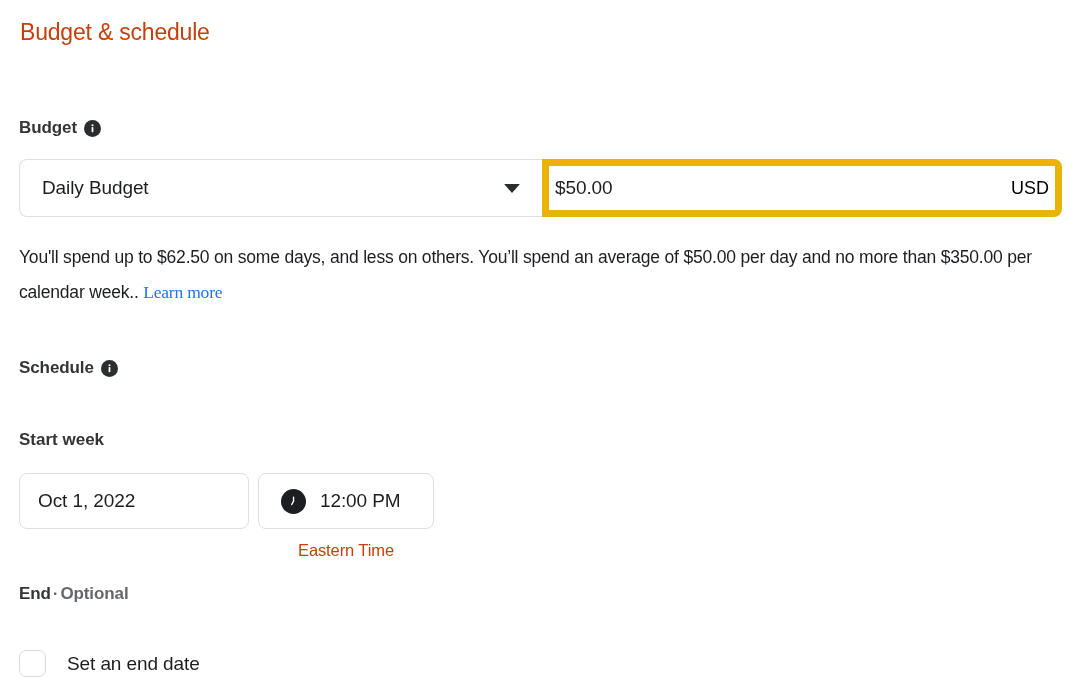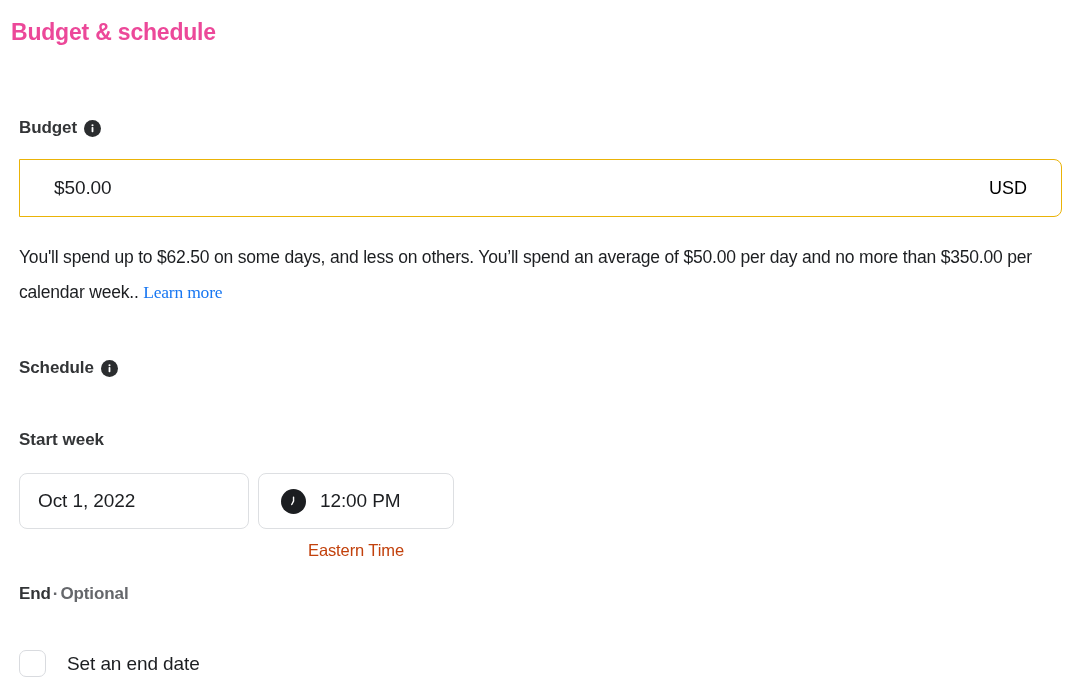--- a/index.html
+++ b/index.html
@@ -21,26 +21,26 @@
   .page {
     position: relative;
     width: 1080px;
     height: 694px;
     padding: 0;
   }
 
   
   .section-title {
     position: absolute;
-    left: 11px;
+    left: 20px;
     top: 19px;
     font-size: 23px;
-    font-weight: bold;
+    font-weight: normal;
     letter-spacing: -0.2px;
-    color: #ec4899;
+    color: #c2410c;
   }
 
   .field-label {
     display: flex;
     align-items: center;
     gap: 7px;
     font-size: 17px;
     font-weight: bold;
     color: #333537;
     letter-spacing: -0.1px;
@@ -99,26 +99,26 @@
     width: 0; height: 0;
     border-left: 8px solid transparent;
     border-right: 8px solid transparent;
     border-top: 9px solid #2b2d2f;
     border-radius: 1px;
     flex: none;
     margin-right: 4px;
   }
   .budget-amount {
     flex: 1 1 auto;
-    border: 1px solid #eab308;
+    border: 7px solid #eab308;
     border-radius: 0 8px 8px 0;
     background: #fff;
     display: flex;
     align-items: center;
-    padding: 0 34px;
+    padding: 0 6px;
     cursor: text;
   }
   .budget-amount .amount {
     flex: 1 1 auto;
     font-size: 19px;
     color: #1c1e21;
     letter-spacing: -0.1px;
   }
   .budget-amount .currency {
     font-size: 18px;
@@ -165,21 +165,21 @@
     color: #1c1e21;
     cursor: pointer;
     letter-spacing: -0.1px;
   }
   .time-block {
     display: flex;
     flex-direction: column;
     align-items: center;
   }
   .time-field {
-    width: 196px;
+    width: 176px;
     height: 56px;
     border: 1px solid #dddfe2;
     border-radius: 8px;
     background: #fff;
     display: flex;
     align-items: center;
     gap: 14px;
     padding: 0 18px 0 22px;
     cursor: pointer;
   }
@@ -253,20 +253,24 @@
     <span>Budget</span>
     <span class="info-icon">
       <svg width="11" height="11" viewBox="0 0 11 11" aria-hidden="true">
         <circle cx="5.5" cy="2.2" r="1.05" fill="#ffffff"></circle>
         <rect x="4.6" y="4.1" width="1.8" height="5.1" rx="0.7" fill="#ffffff"></rect>
       </svg>
     </span>
   </div>
 
   <div class="budget-row">
+    <div class="budget-select">
+      <span class="value">Daily Budget</span>
+      <span class="caret"></span>
+    </div>
     <div class="budget-amount">
       <span class="amount">$50.00</span>
       <span class="currency">USD</span>
     </div>
   </div>
 
   <div class="helper-text">
     <span>You'll spend up to $62.50 on some days, and less on others. You’ll spend an average of $50.00 per day and no more than $350.00 per calendar week.. </span><a href="#">Learn more</a>
   </div>
 

